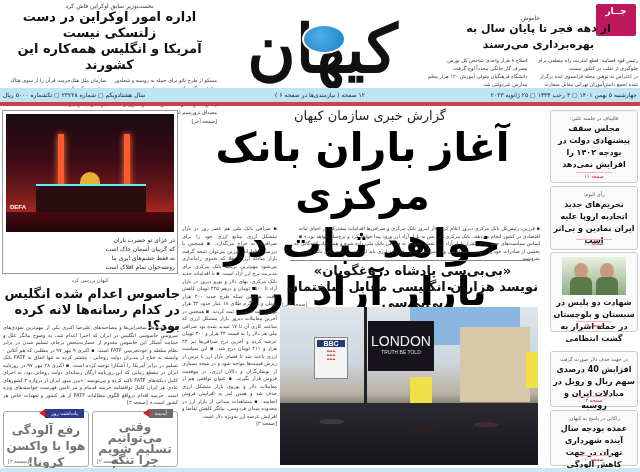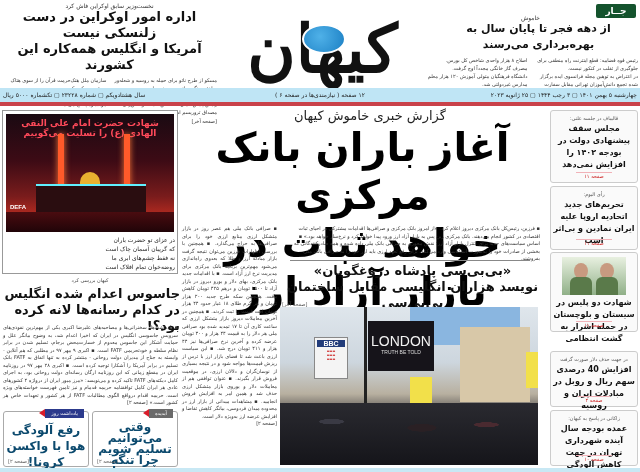--- a/index.html
+++ b/index.html
@@ -13,21 +13,21 @@
     .logo-text { position: absolute; left: 0; top: 14px; width: 235px; text-align: center;
       font-family: "DejaVu Serif", serif; font-size: 66px; font-weight: bold; color: #111; line-height: 66px; letter-spacing: -2px; }
     .globe { position: absolute; left: 97px; top: 22px; width: 44px; height: 30px; border-radius: 50%;
       background: radial-gradient(circle at 40% 40%, #4fb1e8, #1b7fc4); border: 2px solid #fff; }
 
     .top-story { top: 2px; width: 215px; }
     .top-story .kicker { font-size: 6px; color: #333; text-align: center; }
     .top-story .title { font-size: 13px; font-weight: bold; line-height: 16px; text-align: center; color: #111; }
     .top-story .bullets { font-size: 5px; line-height: 8px; color: #333; margin-top: 3px; column-count: 2; column-gap: 6px; }
     .top-story .pageref { font-size: 5px; color: #333; margin-top: 2px; }
-    .jar-badge { left: 596px; top: 4px; width: 40px; height: 14px; background: #14532d; color: #fff; font-size: 9px; font-weight: bold; text-align: center; line-height: 14px; border-radius: 2px; }
+    .jar-badge { left: 596px; top: 4px; width: 40px; height: 32px; background: #be185d; color: #fff; font-size: 9px; font-weight: bold; text-align: center; line-height: 14px; border-radius: 2px; }
 
     
     .datebar { left: 0; top: 88px; width: 640px; height: 14px; background: #bfe5f5; font-size: 6px; line-height: 14px; color: #222; }
     .datebar .l { position: absolute; left: 3px; top: 0; direction: rtl; }
     .datebar .c { position: absolute; left: 230px; width: 180px; text-align: center; }
     .datebar .r { position: absolute; right: 3px; top: 0; }
     .redline { left: 0; top: 102px; width: 640px; height: 4px; background: #c9424a; }
 
     
     .photo-box { left: 2px; top: 110px; width: 176px; height: 164px; border: 1px solid #999; background: #fff; }
@@ -42,21 +42,21 @@
     .poem { position: absolute; left: 4px; top: 124px; width: 168px; font-size: 6px; line-height: 9px; color: #222; text-align: right; }
 
     
     .spy-kicker { left: 0; top: 277px; width: 180px; font-size: 5px; color: #444; text-align: center; }
     .spy-title { left: 0; top: 286px; width: 180px; font-size: 13px; font-weight: bold; line-height: 16px; text-align: right; color: #111; }
     .spy-body { left: 3px; top: 324px; width: 175px; font-size: 5px; line-height: 7.5px; color: #333; text-align: justify; }
 
     .mini-box { top: 411px; width: 86px; height: 56px; border: 1px solid #aaa; border-radius: 3px; background: #fff; }
     .mini-box .tag { position: absolute; top: -3px; right: 4px; height: 9px; font-size: 5px; color: #fff; line-height: 9px; padding: 0 6px; }
     .mini-box .tag::after { content: ""; position: absolute; left: -6px; top: 0; border-top: 4.5px solid transparent; border-bottom: 4.5px solid transparent; border-right: 6px solid #d91c2a; }
-    .mini-box .title { position: absolute; top: 10px; left: 2px; right: 2px; text-align: center; font-weight: bold; color: #0c4a6e; }
+    .mini-box .title { position: absolute; top: 10px; left: 2px; right: 2px; text-align: center; font-weight: bold; color: #737373; }
     .mini-box .ref { position: absolute; bottom: 2px; left: 4px; font-size: 5px; color: #555; }
 
     
     .kicker-main { left: 270px; top: 108px; width: 200px; font-size: 13px; text-align: center; color: #222; }
     .headline { left: 185px; top: 123px; width: 355px; font-size: 40px; font-weight: bold; line-height: 48px; text-align: center; color: #000; letter-spacing: -1px; }
     .lead-body { left: 290px; top: 225px; width: 250px; font-size: 5px; line-height: 7.5px; color: #333; text-align: right; }
     .side-col { left: 182px; top: 225px; width: 95px; font-size: 5px; line-height: 7.5px; color: #333; text-align: justify; }
     .rule-mid { left: 290px; top: 260px; width: 240px; height: 1px; background: #888; }
 
     .bbc-quote { left: 285px; top: 263px; width: 255px; font-size: 13px; font-weight: bold; line-height: 16px; text-align: center; color: #111; }
@@ -132,21 +132,20 @@
 
 <div class="abs datebar">
   <span class="l">سال هشتادویکم ▢ شماره ۲۳۲۲۸ ▢ تکشماره ۵۰۰۰ ریال</span>
   <span class="c">۱۲ صفحه ( نیازمندی‌ها در صفحه ۶ )</span>
   <span class="r">چهارشنبه ۵ بهمن ۱۴۰۱ ▢ ۳ رجب ۱۴۴۴ ▢ ۲۵ ژانویه ۲۰۲۳</span>
 </div>
 <div class="abs redline"></div>
 
 <div class="abs photo-box">
   <div class="photo">
-    <div class="banner">شهادت حضرت امام علی النقی الهادی (ع) را تسلیت می‌گوییم</div>
     <div class="pillar" style="left:52px;"></div>
     <div class="pillar" style="left:118px;"></div>
     <div class="dome"></div>
     <div class="shrine"></div>
     <div class="crowd"></div>
     <div class="credit">DEFA</div>
   </div>
   <div class="poem">
     <div>در عزای تو حضرت باران</div>
     <div>که گریبان آسمان چاک است</div>
@@ -169,21 +168,21 @@
   <div class="tag" style="background:#2c3a8c;">یادداشت روز</div>
   <div class="title" style="font-size:12px; line-height:16px;">رفع آلودگی هوا با واکسن کرونا!</div>
   <div class="ref">[صفحه ۲]</div>
 </div>
 <div class="abs mini-box" style="left:92px;">
   <div class="tag" style="background:#6a6a6a;">آبدیده</div>
   <div class="title" style="font-size:12px; line-height:11px;">وقتی می‌توانیم تسلیم شویم چرا تنگه هرمز را ببندیم؟!</div>
   <div class="ref">[صفحه ۲]</div>
 </div>
 
-<div class="abs kicker-main">گزارش خبری خاموش کیهان</div>
+<div class="abs kicker-main">گزارش خبری سازمان کیهان</div>
 <div class="abs headline">
   <div>آغاز باران بانک مرکزی</div>
   <div>خواهد ثبات در بازار آزاد ارز</div>
 </div>
 <div class="abs lead-body">▪ فرزین، رئیس‌کل بانک مرکزی دیروز اعلام کرد: «از امروز بانک مرکزی و صرافی‌ها اقدامات مشترکی در احیای ثبات اقتصادی در کشور انجام می‌دهند. بانک مرکزی زین پس به بازار آزاد ارز ورود پیدا خواهد کرد و نرخ‌ساز خواهد بود.» ▪ اساس سیاست‌های جدید برای کنترل بازار آزاد ارز؛ نقش محوری به صرافی بانک ملی داده شده و همه صادرکنندگانی که بخشی از صادرات خود را به‌صورت اسکناسی وارد می‌کنند، برای رفع تعهد ارزی باید ارز خود را به صرافی بانک ملی بفروشند.</div>
 <div class="abs rule-mid"></div>
 <div class="abs side-col rtl">
   <span>▪ صرافی بانک ملی هم عصر روز در بازار متشکل ارزی منابع ارزی خود را برای صرافی‌ها به حراج می‌گذارد. ▪ همچنین با بررسی اظهارات فرزین می‌توان نتیجه گرفت بازار مبادله ارز و طلا که بعدوی راه‌اندازی می‌شود مهم‌ترین برنامه بانک مرکزی برای مدیریت نرخ ارز آزاد است. ▪ با اقدامات جدید بانک مرکزی، بهای دلار و یورو دیروز در بازار آزاد تا ۱۵۰۰ تومان و درهم ۴۲۵ تومان کاهش یافت. همچنین سکه طرح جدید ۲۰۰ هزار تومان و هر گرم طلای ۱۸ عیار حدود ۴۴ هزار تومان افت قیمت را ثبت کردند. ▪ همچنین در آخرین معاملات دیروز بازار متشکل ارزی که ساعت کاری آن تا ۱۷ تمدید شده بود صرافی ملی هر دلار را به قیمت ۴۴ هزار و ۳۰۰ تومان عرضه کرده و آخرین نرخ صرافی‌ها نیز ۴۴ هزار و ۴۱۱ تومان درج شد. ▪ این سیاست ارزی باعث شد تا فضای بازار ارز با ترس از ریزش قیمت‌ها مواجه شود و در نتیجه بسیاری از نوسان‌گران و دلالان ارزی، در موقعیت فروش قرار بگیرند. ▪ عنوان توافقی هم از معاملات دلار و یوروی بازار متشکل ارزی حذف شد و همین امر به افزایش فروش انجامید. ▪ مشاهدات میدانی از بازار ارز در محدوده میدان فردوسی، بیانگر کاهش تقاضا و افزایش عرضه ارز به‌ویژه دلار است.</span>
   <div>[صفحه ۲]</div>
 </div>

